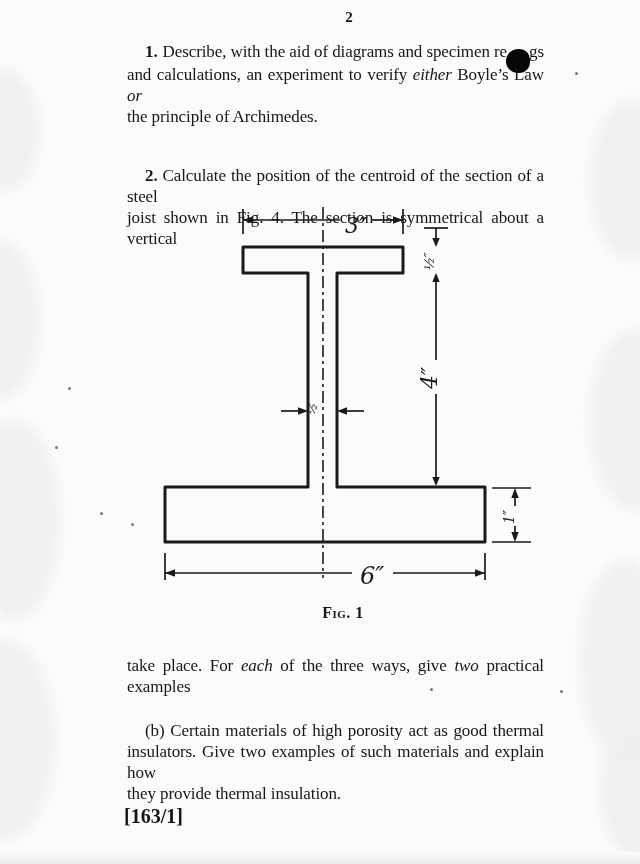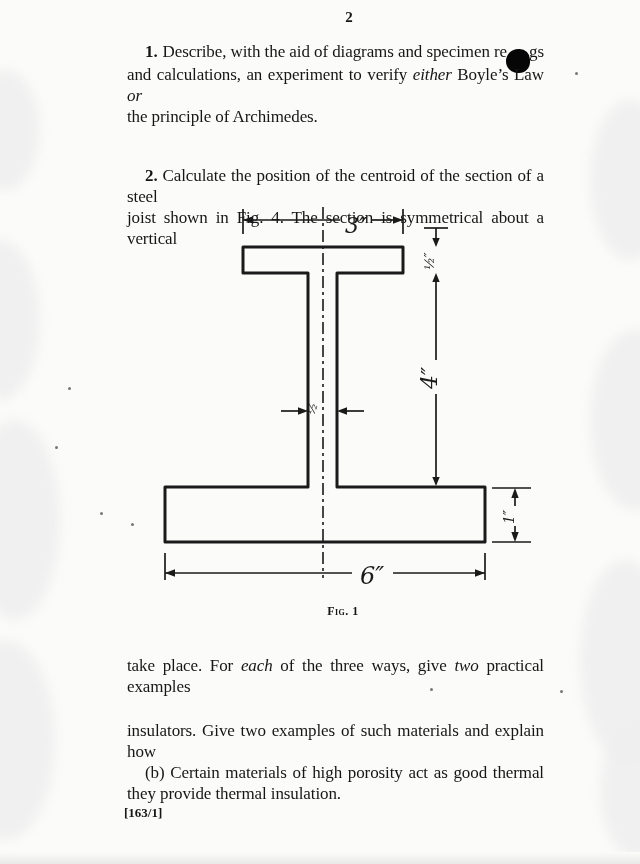--- a/index.html
+++ b/index.html
@@ -20,22 +20,22 @@
   .q1{top:41px;} .q2{top:129px;margin-top:36px;} .q3a{top:655px;} .q3b{top:720px;}
   .ln{text-align:justify;text-align-last:justify;}
   .ln.last{text-align-last:left;}
   .ind{text-indent:18px;}
   .bn{font-weight:bold;margin-right:5px;}
   .it{font-style:italic;}
   .blob{display:inline-block;width:24px;height:24px;background:#060606;
     border-radius:54% 46% 48% 52%;vertical-align:-7px;margin:-9px -1px;}
 
   .caption{position:absolute;left:143px;top:604px;width:400px;text-align:center;
-    font-weight:bold;font-variant:small-caps;font-size:12px;letter-spacing:.5px;}
-  .footer{position:absolute;left:124px;top:805px;font-weight:bold;font-size:13px;}
+    font-weight:bold;font-variant:small-caps;font-size:16px;letter-spacing:.5px;}
+  .footer{position:absolute;left:124px;top:805px;font-weight:bold;font-size:20px;}
 
   svg.figure{position:absolute;left:0;top:0;}
   svg.figure text{font-family:"DejaVu Serif",serif;font-style:italic;fill:#1a1a1a;}
 </style>
 </head>
 <body>
 
 <div class="page">
 
   <div>
@@ -126,19 +126,19 @@
     </g>
   </svg>
 
   <div class="caption">Fig. 1</div>
 
   <div class="txt q3a">
     <div class="ln"><span>take place.  For </span><span class="it">each</span><span> of the three ways, give </span><span class="it">two</span><span> practical examples</span></div>
   </div>
 
   <div class="txt q3b">
+    <div class="ln ind">(b) Certain materials of high porosity act as good thermal</div>
     <div class="ln">insulators.  Give two examples of such materials and explain how</div>
-    <div class="ln ind">(b) Certain materials of high porosity act as good thermal</div>
     <div class="ln last">they provide thermal insulation.</div>
   </div>
 
   <div class="footer">[163/1]</div>
 </div>
 
 </body></html>

